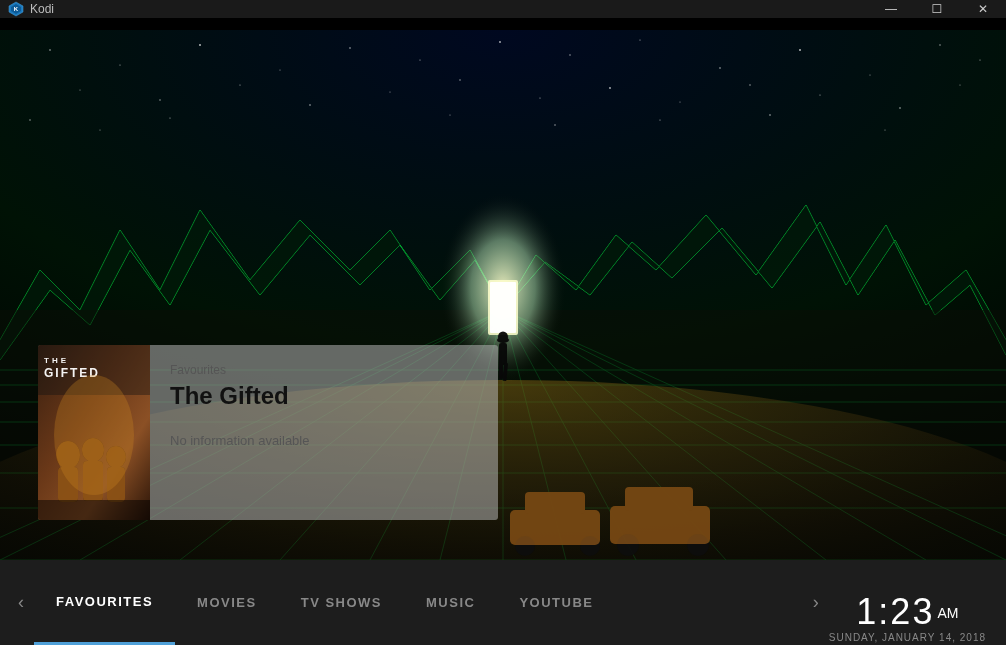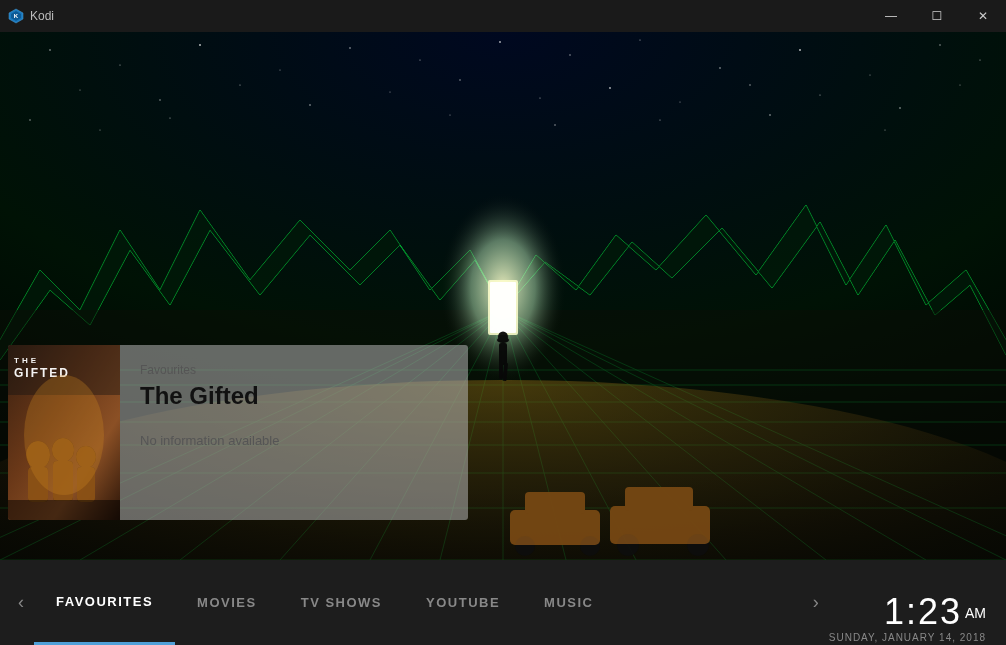--- a/index.html
+++ b/index.html
@@ -9,21 +9,21 @@
       overflow: hidden;
       font-family: 'Segoe UI', Arial, sans-serif;
       background: #000;
       position: relative;
     }
 
     
     #titlebar {
       position: absolute;
       top: 0; left: 0; right: 0;
-      height: 32px;
+      height: 18px;
       background: #1a1a1a;
       display: flex;
       align-items: center;
       justify-content: space-between;
       z-index: 100;
     }
     #titlebar-left {
       display: flex;
       align-items: center;
       gap: 6px;
@@ -123,21 +123,21 @@
       align-items: center;
       text-transform: uppercase;
       white-space: nowrap;
     }
     .nav-item.active {
       color: #ffffff;
       border-bottom: 3px solid #4fa0d8;
     }
 
     #clock-area {
-      text-align: right;
+      text-align: center;
       padding-right: 10px;
       min-width: 160px;
       margin-top: 32px;
     }
     #clock-time {
       font-size: 36px;
       font-weight: 300;
       color: #fff;
       letter-spacing: 2px;
       line-height: 1;
@@ -153,21 +153,21 @@
       color: #888;
       letter-spacing: 1px;
       text-transform: uppercase;
       margin-top: 2px;
     }
 
     
     #info-panel {
       position: absolute;
       top: 315px;
-      left: 8px;
+      left: 38px;
       width: 460px;
       background: rgba(180, 180, 180, 0.55);
       border-radius: 3px;
       display: flex;
       align-items: stretch;
       overflow: hidden;
       z-index: 20;
     }
 
     #poster-wrap {
@@ -439,22 +439,22 @@
   </div>
 </div>
 
 <div id="navbar">
   <span id="nav-arrow-left">‹</span>
 
   <div id="nav-items">
     <div class="nav-item active">FAVOURITES</div>
     <div class="nav-item">MOVIES</div>
     <div class="nav-item">TV SHOWS</div>
+    <div class="nav-item">MUSIC</div>
     <div class="nav-item">YOUTUBE</div>
-    <div class="nav-item">MUSIC</div>
   </div>
 
   <span id="nav-arrow-right">›</span>
 
   <div id="clock-area">
     <div style="line-height:1;">
       <span id="clock-time">1:23</span><span id="clock-ampm">AM</span>
     </div>
     <div id="clock-date">SUNDAY, JANUARY 14, 2018</div>
   </div>

